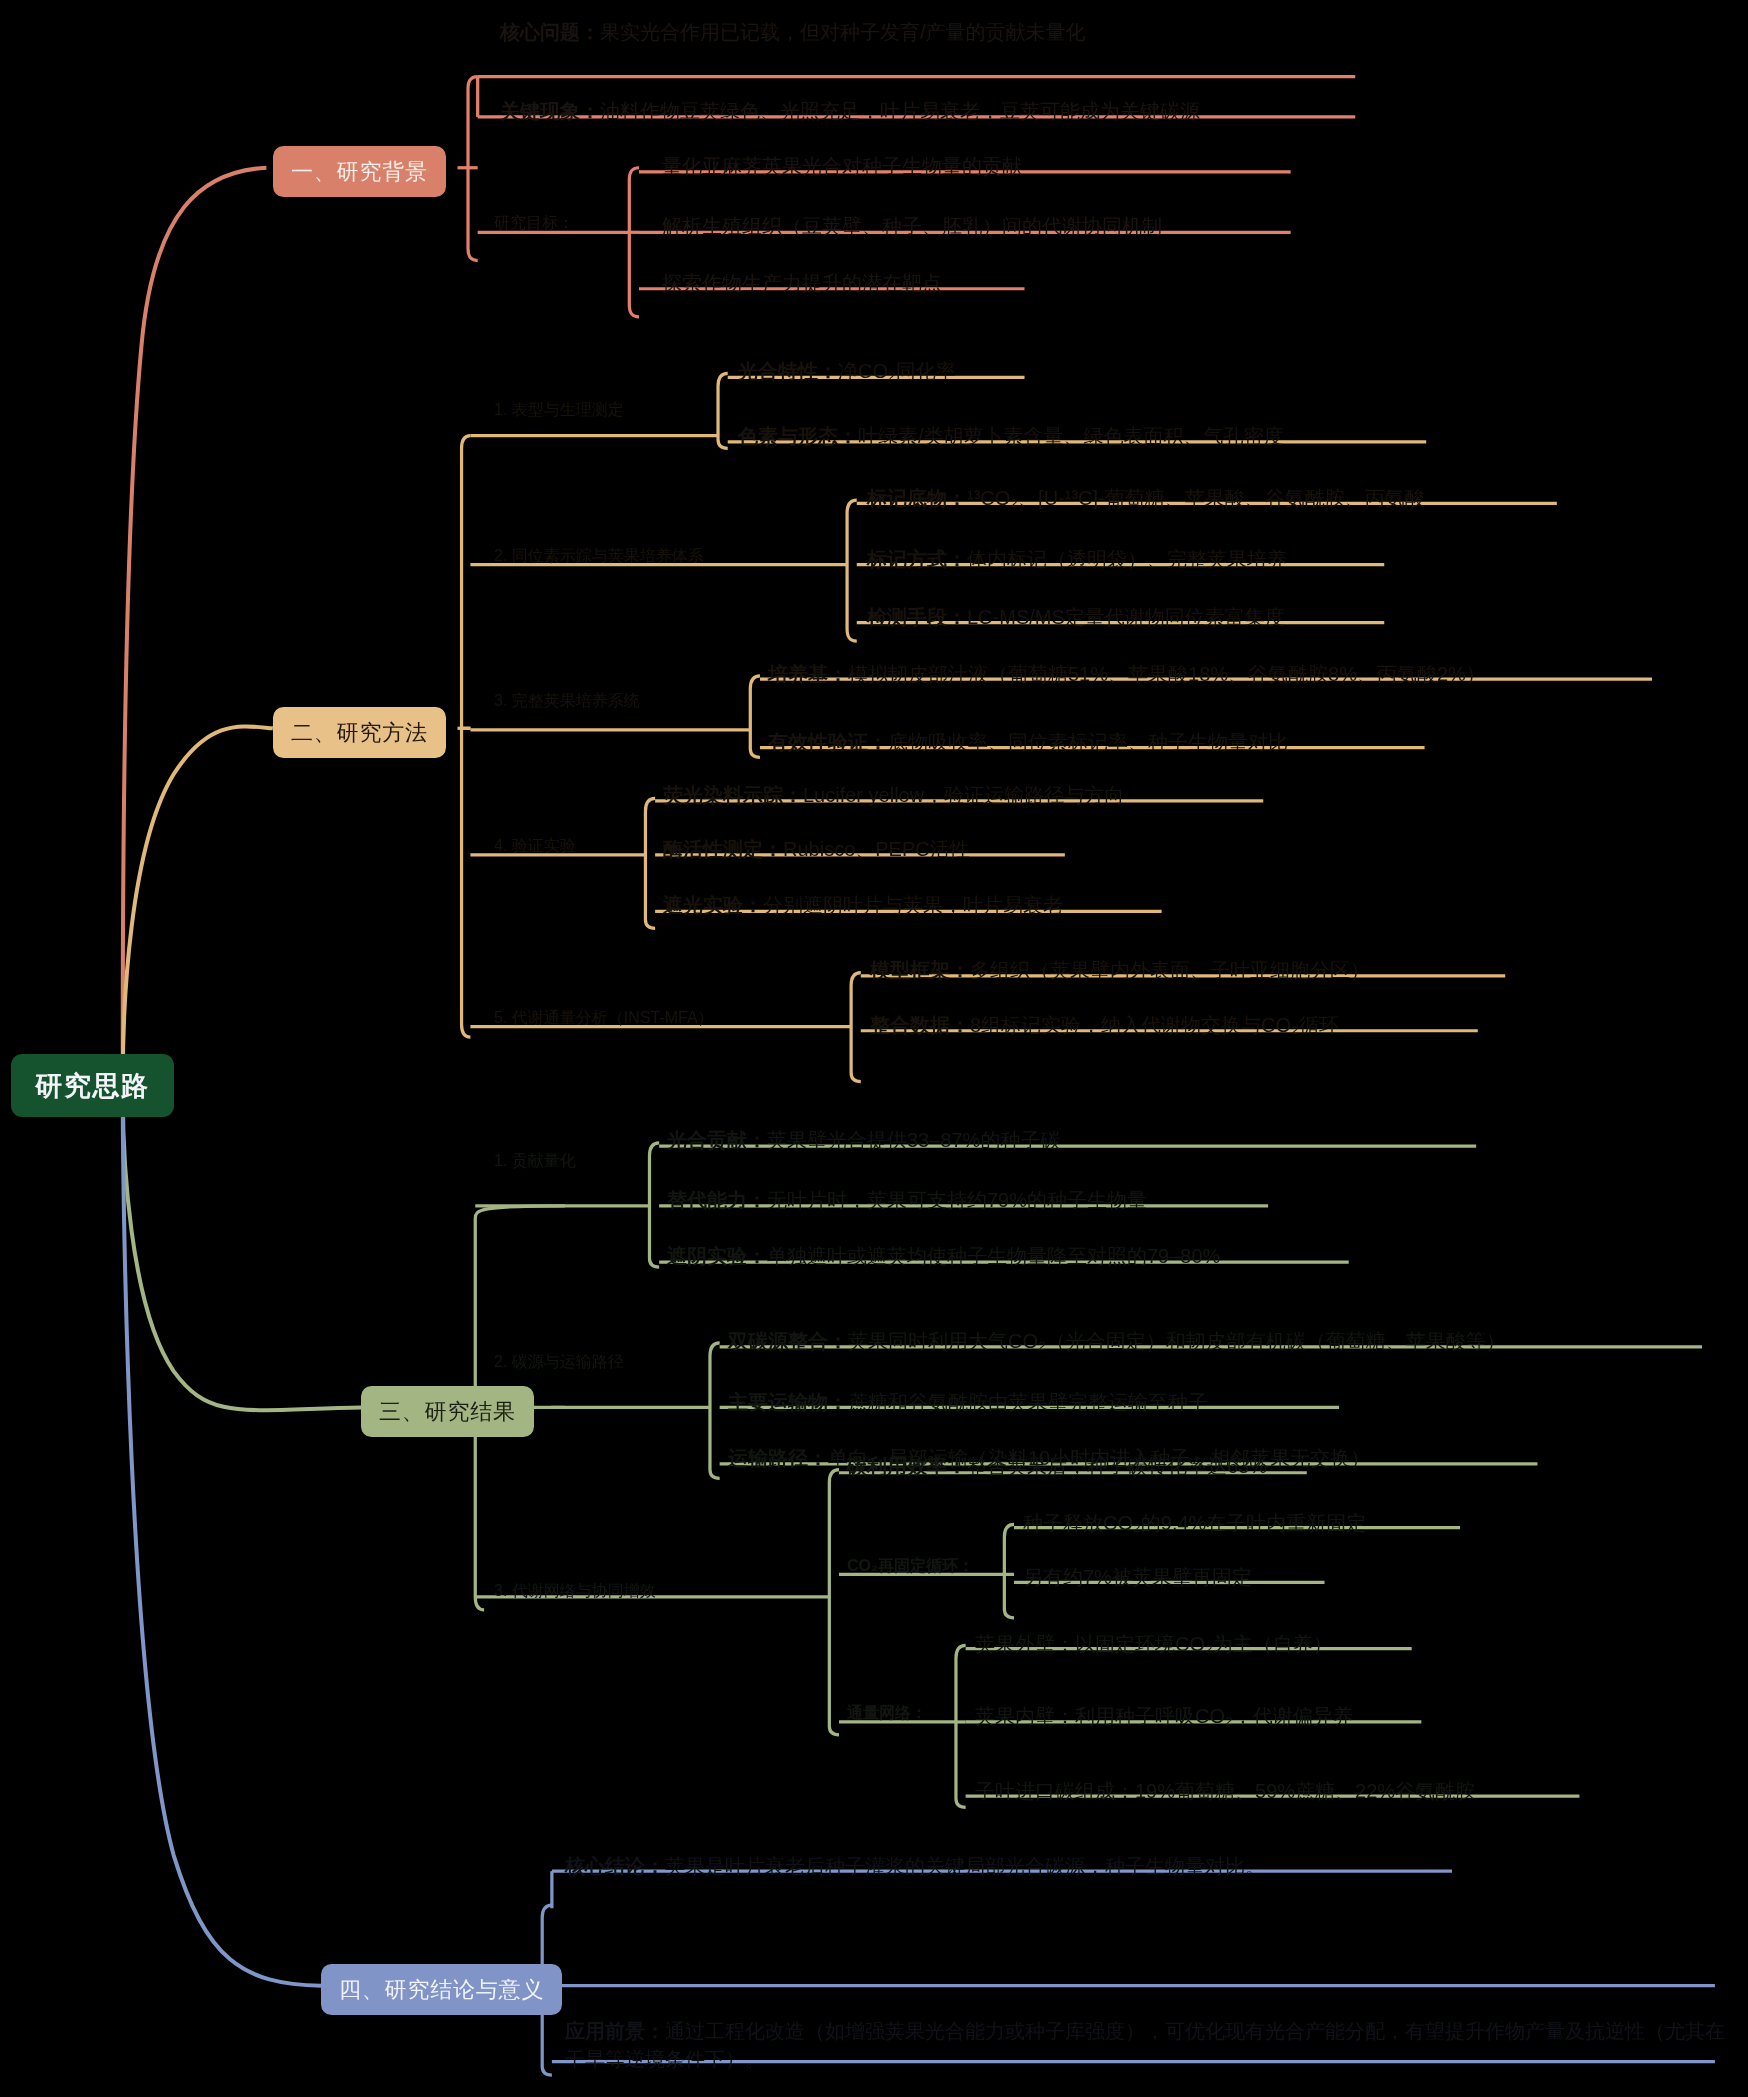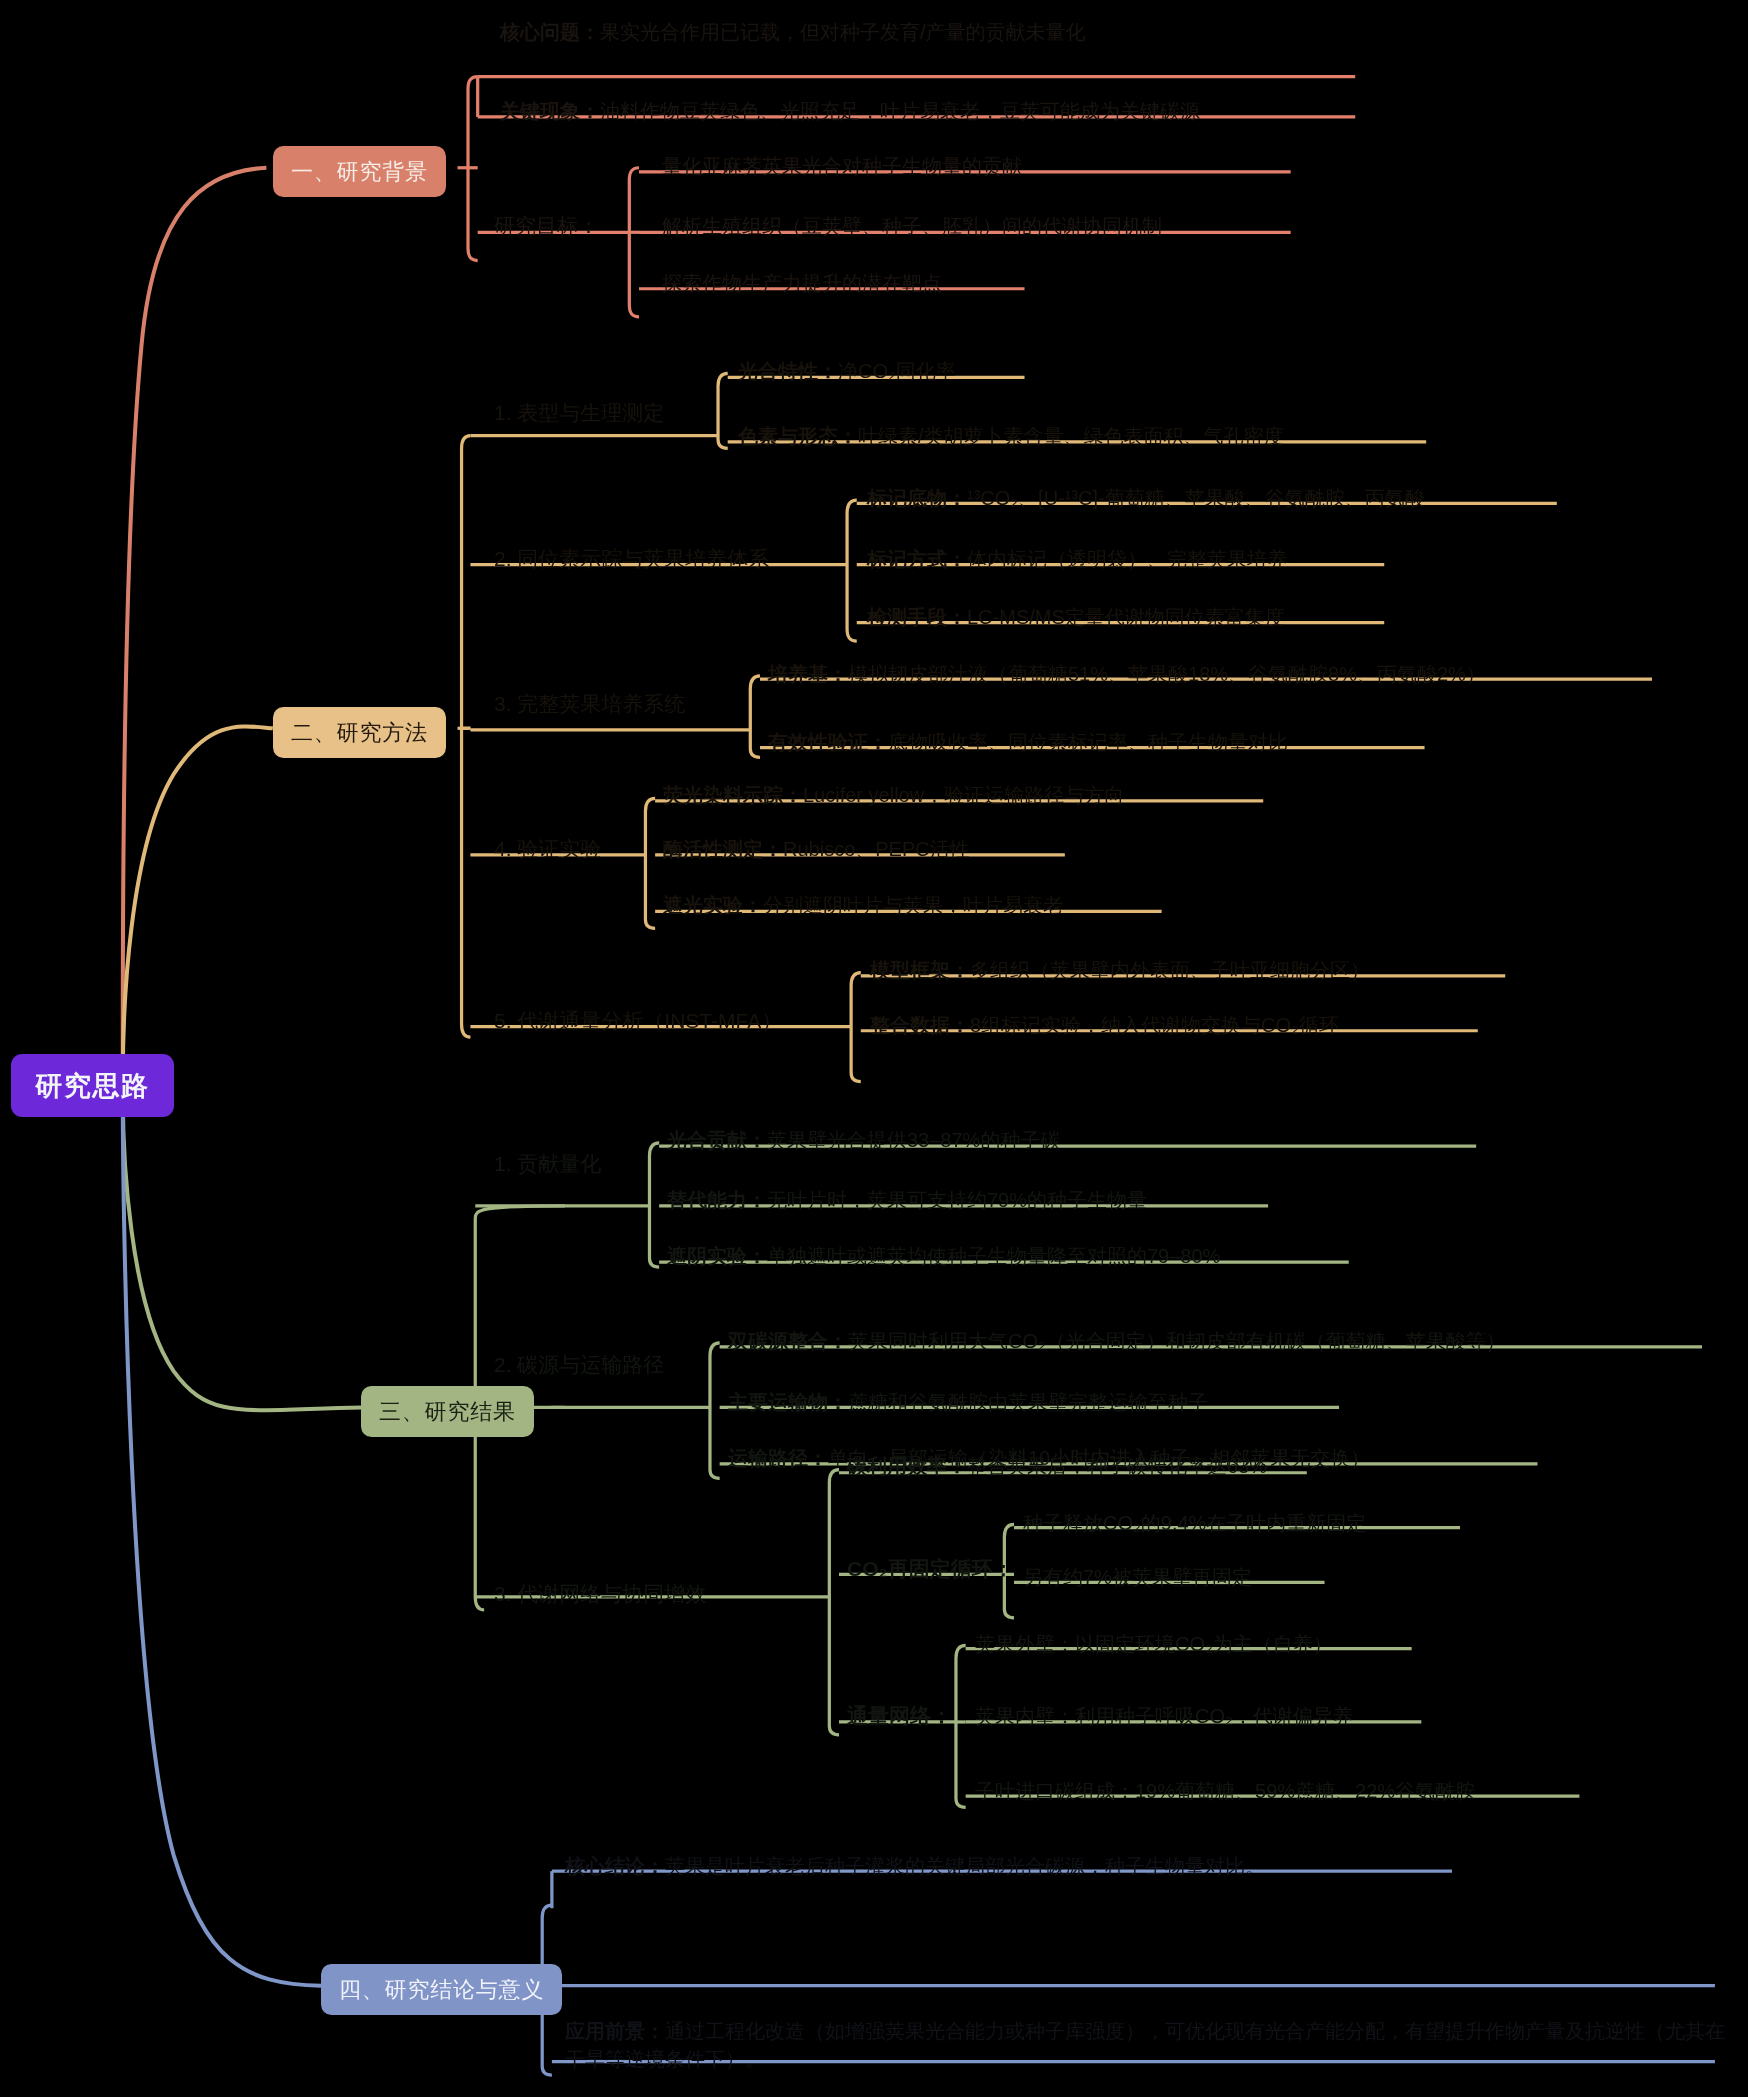--- a/index.html
+++ b/index.html
@@ -8,21 +8,21 @@
     background: #000000;
     font-family: "Liberation Sans", "DejaVu Sans", sans-serif;
     overflow: hidden;
   }
   #canvas { position: relative; width: 1749px; height: 2097px; }
   svg.links { position: absolute; left: 0; top: 0; width: 1749px; height: 2097px; pointer-events: none; }
 
   
   .root-node {
     position: absolute;
-    background: #6d28d9;
+    background: #14532d;
     color: #f2f4f8;
     border-radius: 11.3px;
     padding: 13.7px 24px;
     font-size: 27px;
     font-weight: bold;
     letter-spacing: 1.6px;
     white-space: nowrap;
     z-index: 6;
   }
 
@@ -33,21 +33,21 @@
     padding: 10.5px 18px;
     font-size: 22px;
     letter-spacing: 0.8px;
     white-space: nowrap;
     z-index: 6;
   }
 
   
   .l2 {
     position: absolute;
-    font-size: 21px;
+    font-size: 16px;
     white-space: nowrap;
     z-index: 5;
     line-height: 1.35;
   }
   
   .leaf {
     position: absolute;
     font-size: 20px;
     z-index: 5;
     line-height: 1.42;

